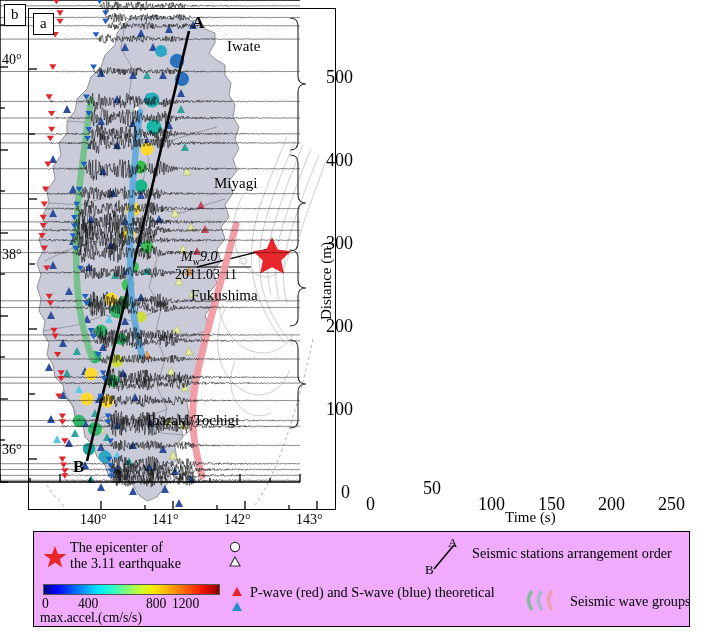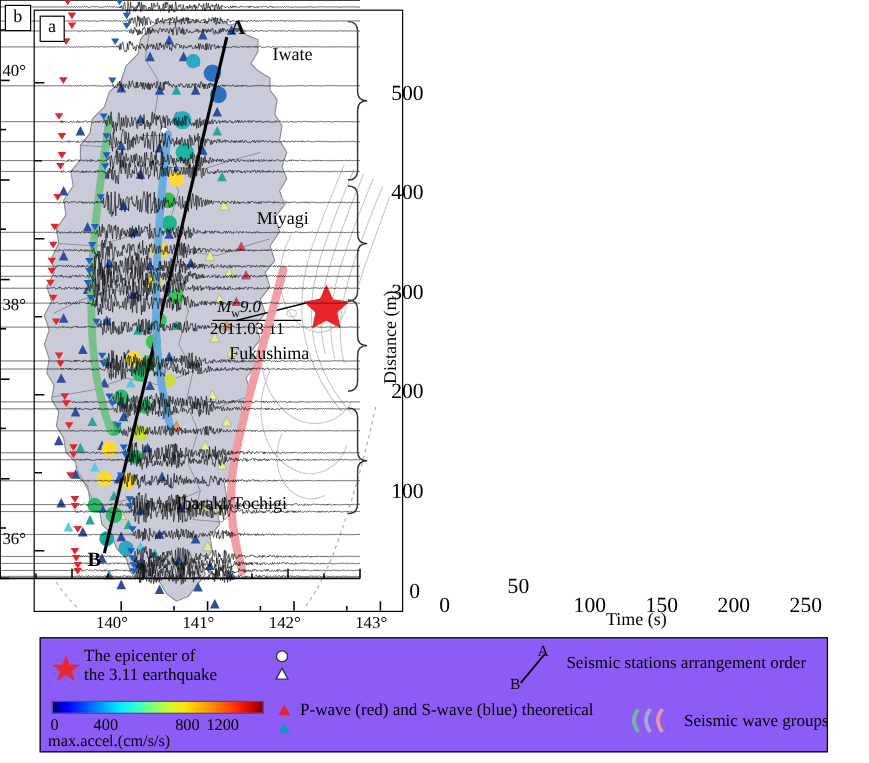--- a/index.html
+++ b/index.html
@@ -19,21 +19,21 @@
 
   
   #seis-panel{left:371px;top:8px;width:331px;height:489px;border:none;}
   #seis-svg{position:absolute;left:0;top:0;}
 
   .ylabel-rot{position:absolute;transform-origin:0 0;transform:rotate(-90deg);
               font-size:15px;white-space:nowrap;}
 
   
   #legend-box{position:absolute;left:33px;top:531px;width:657px;height:96px;
-              border:1.4px solid #000;box-sizing:border-box;background:#8b5cf6;}
+              border:1.4px solid #000;box-sizing:border-box;background:#f0abfc;}
   .lg-txt{position:absolute;font-size:14.2px;line-height:15.5px;white-space:nowrap;}
   .lg-txt.small{font-size:13.6px;}
 
   .cbar{position:absolute;height:11px;border:0.8px solid #555;box-sizing:border-box;
         background:linear-gradient(to right,
           #00007f 0%, #0000ff 7%, #004cff 15%, #0099ff 23%, #00e5ff 31%,
           #2bffd0 39%, #7cff7c 47%, #c8ff30 55%, #ffe500 63%, #ffae00 71%,
           #ff7000 79%, #ff2600 88%, #c40000 96%, #7f0000 100%);}
 
   .tick-num{position:absolute;font-size:18px;}

